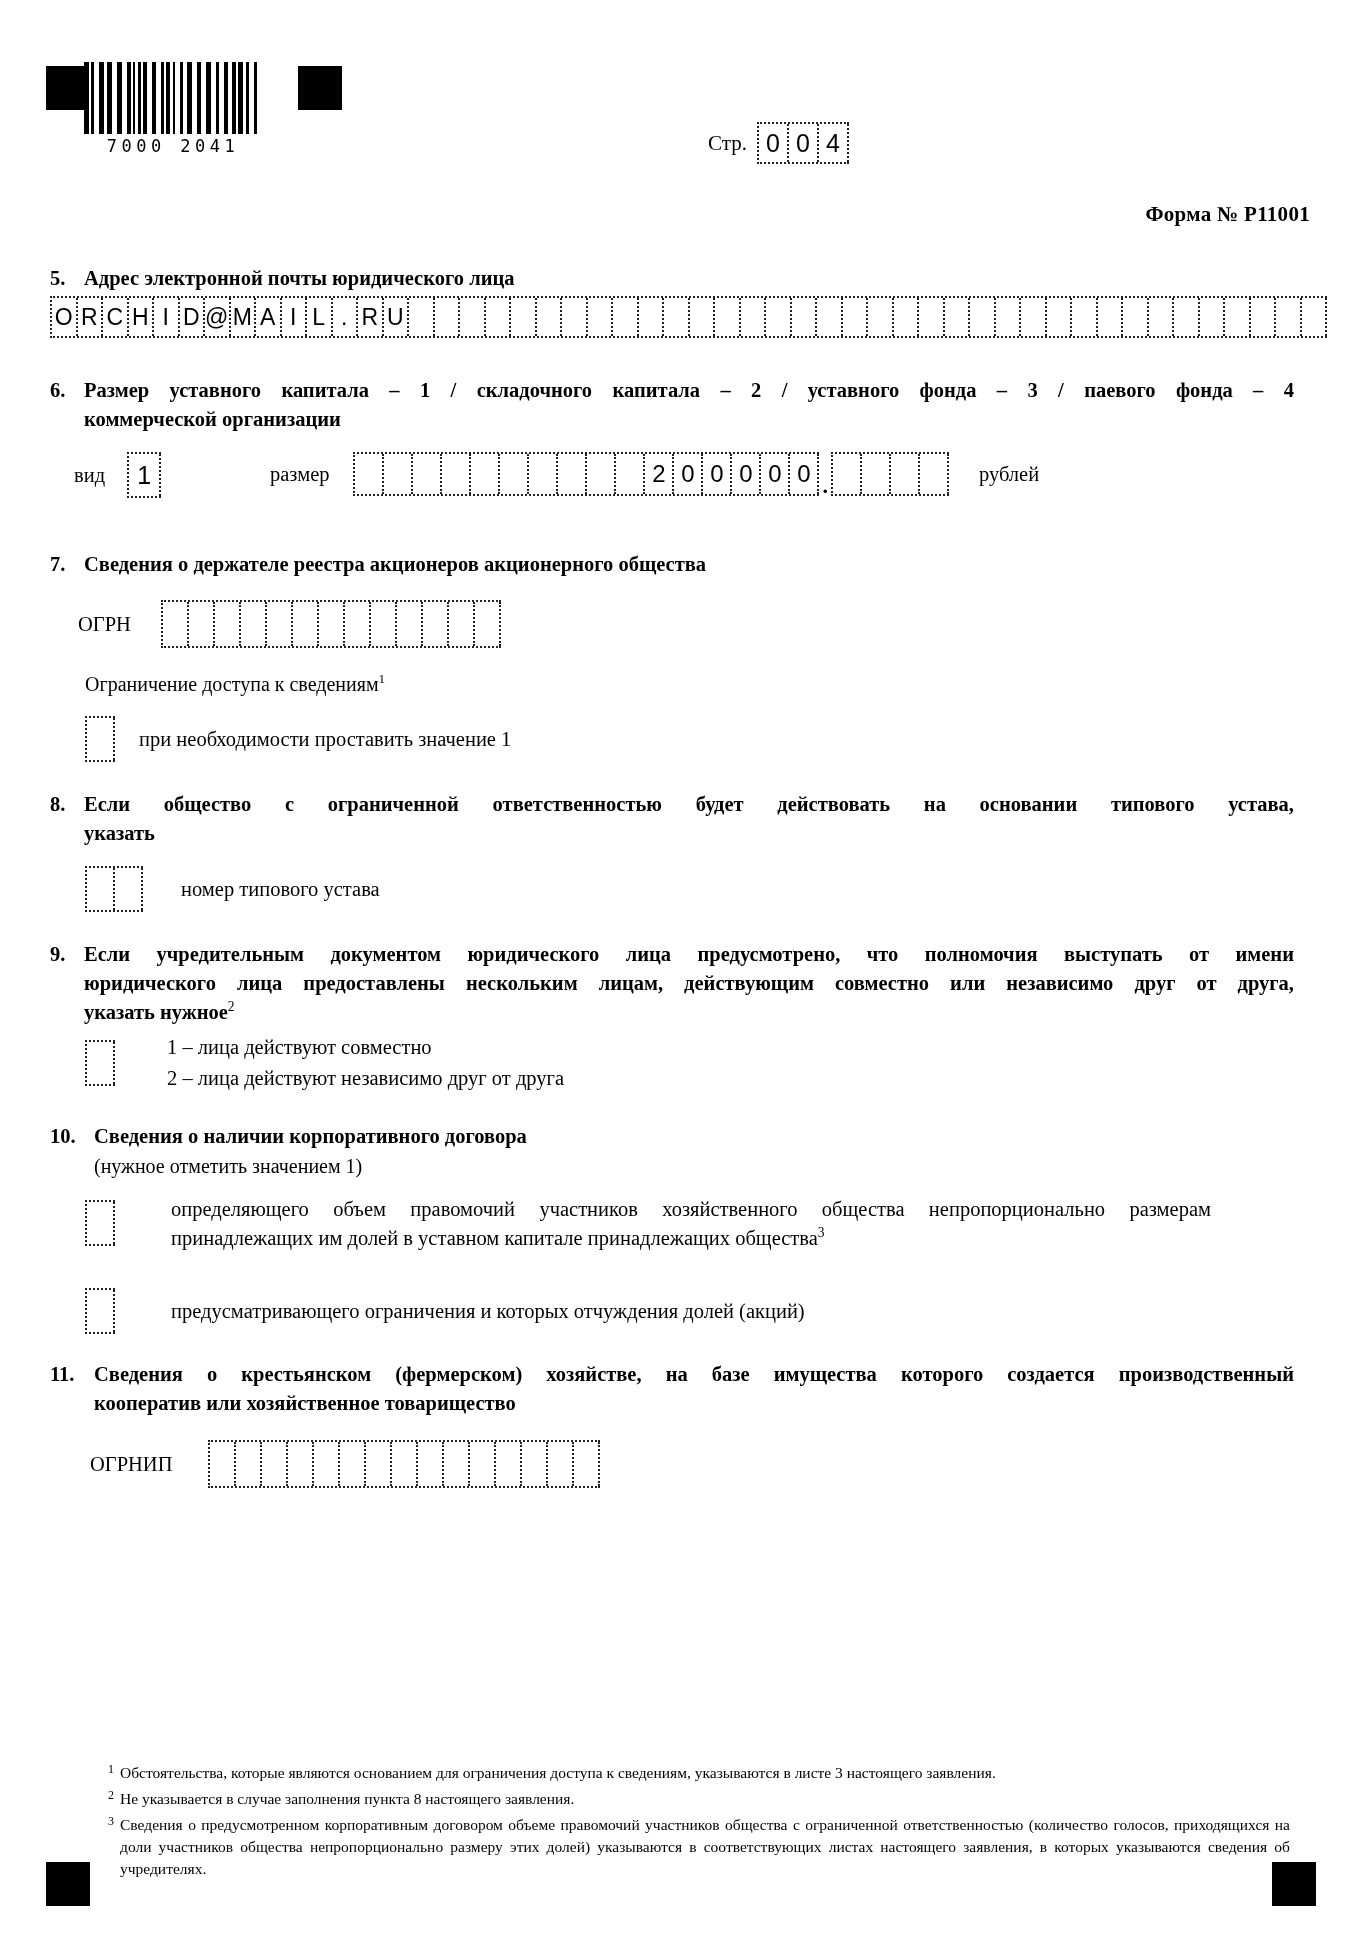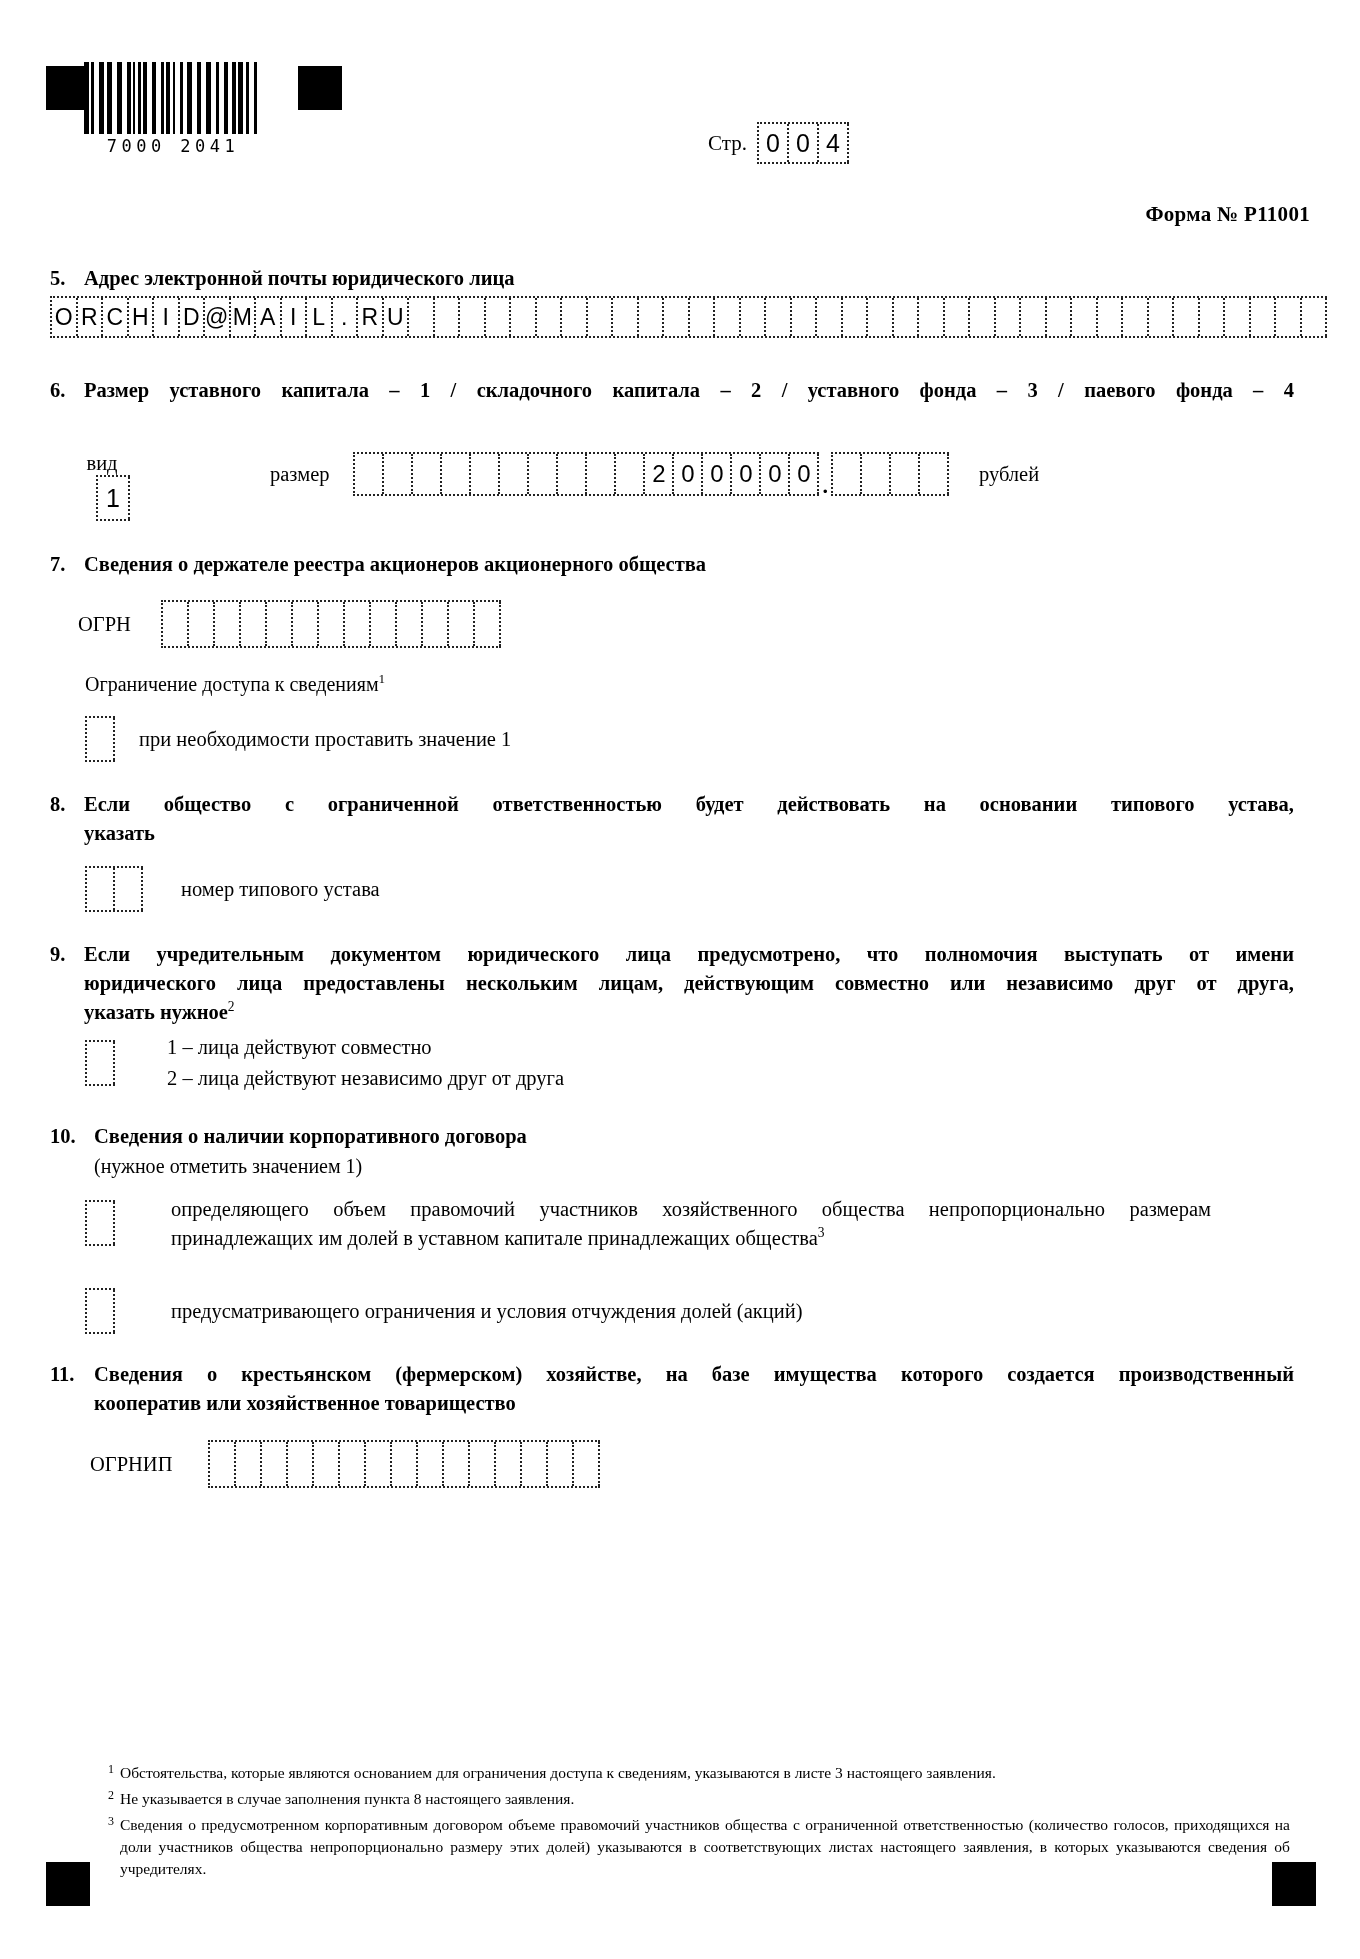--- a/index.html
+++ b/index.html
@@ -314,24 +314,25 @@
         <span class="cell"></span>
         <span class="cell"></span>
         <span class="cell"></span>
       </div>
   </div>
 
   <div class="sec" style="left:50px; top:376px; width:1244px;">
     <span class="num">6.</span>
     <span class="body">
       <p class="just">Размер уставного капитала – 1 / складочного капитала – 2 / уставного фонда – 3 / паевого фонда – 4</p>
+      <p>коммерческой организации</p>
     </span>
   </div>
 
-  <div class="inline-row" style="left:74px; top:452px;flex-direction:column;">
+  <div class="inline-row" style="left:74px; top:452px;">
     <span class="lbl">вид</span>
     <div class="cells sz-vid" id="vid-cells" style="margin-left:22px;">
         <span class="cell">1</span>
       </div>
   </div>
 
   <div class="inline-row" style="left:270px; top:452px;">
     <span class="lbl">размер</span>
     <div class="cells sz-std" id="amount-int-cells" style="margin-left:24px;">
         <span class="cell"></span>
@@ -441,21 +442,21 @@
     <div style="margin-left:56px; width:1040px;">
       <div class="lbl just">определяющего объем правомочий участников хозяйственного общества непропорционально размерам</div>
       <div class="lbl" style="margin-top:6px;"><span>принадлежащих им долей в уставном капитале принадлежащих общества</span><sup class="fn">3</sup></div>
     </div>
   </div>
 
   <div class="inline-row" style="left:85px; top:1288px;">
     <div class="cells sz-small" id="corp2-cells">
         <span class="cell"></span>
       </div>
-    <span class="lbl" style="margin-left:56px;">предусматривающего ограничения и условия отчуждения долей (акций)</span>
+    <span class="lbl" style="margin-left:56px;">предусматривающего ограничения и которых отчуждения долей (акций)</span>
   </div>
 
   <div class="sec" style="left:50px; top:1360px; width:1244px;">
     <span class="num" style="width:44px;">11.</span>
     <span class="body">
       <p class="just">Сведения о крестьянском (фермерском) хозяйстве, на базе имущества которого создается производственный</p>
       <p>кооператив или хозяйственное товарищество</p>
     </span>
   </div>
   <div class="inline-row" style="left:90px; top:1440px;">

